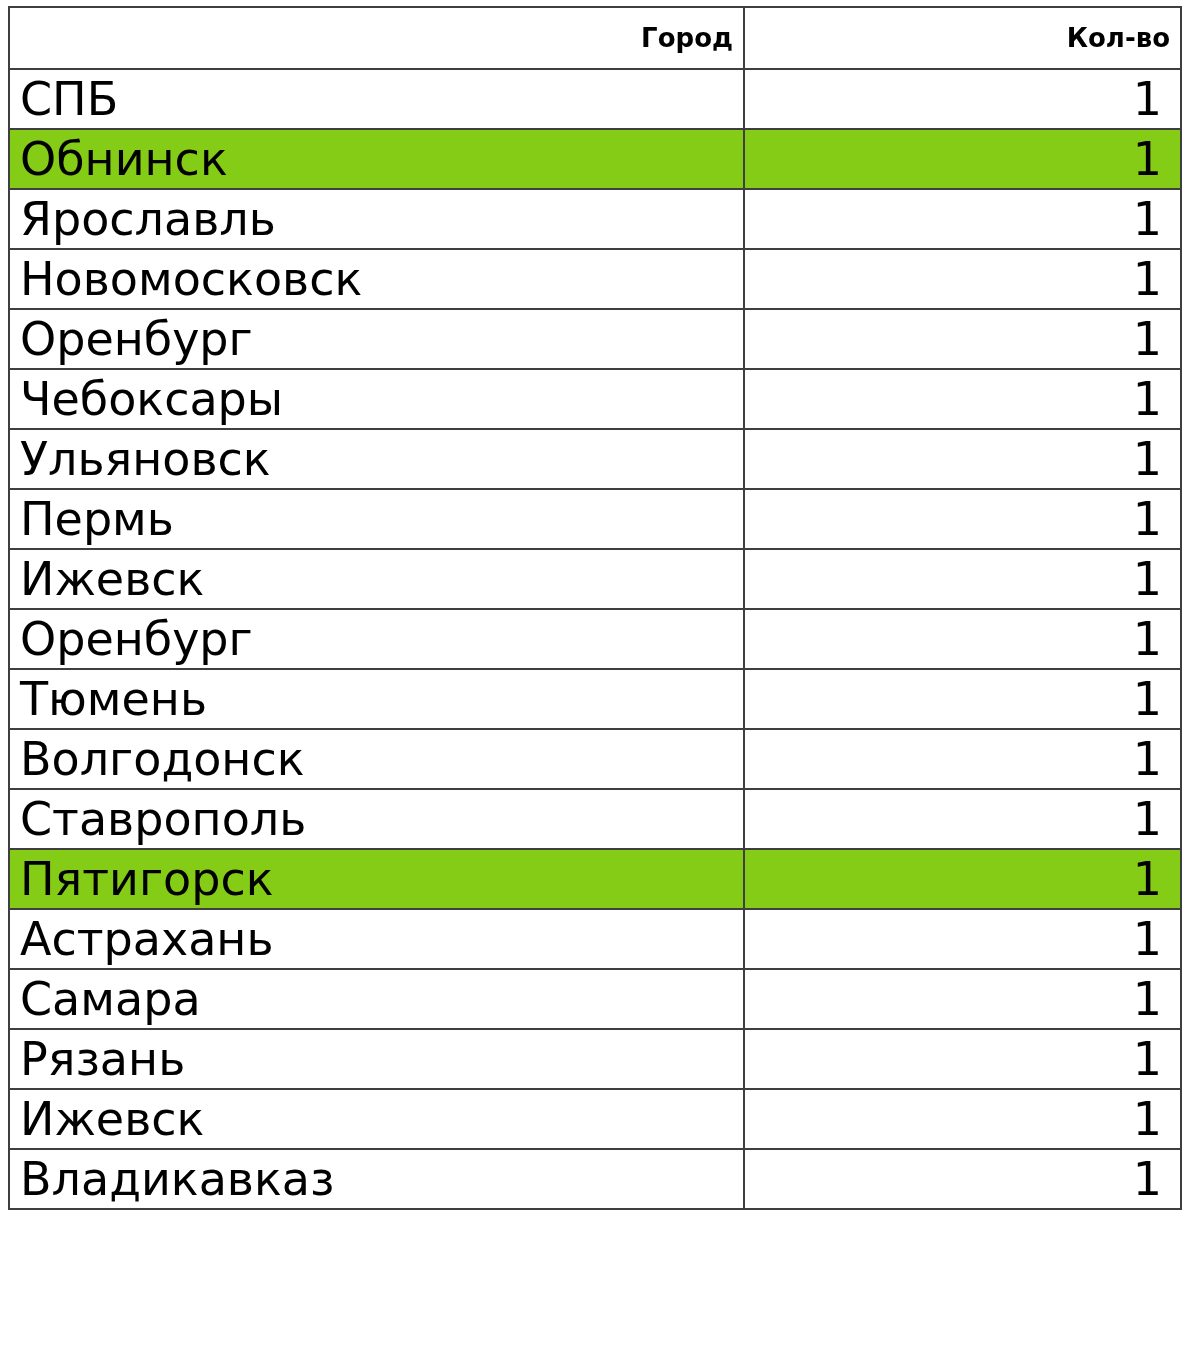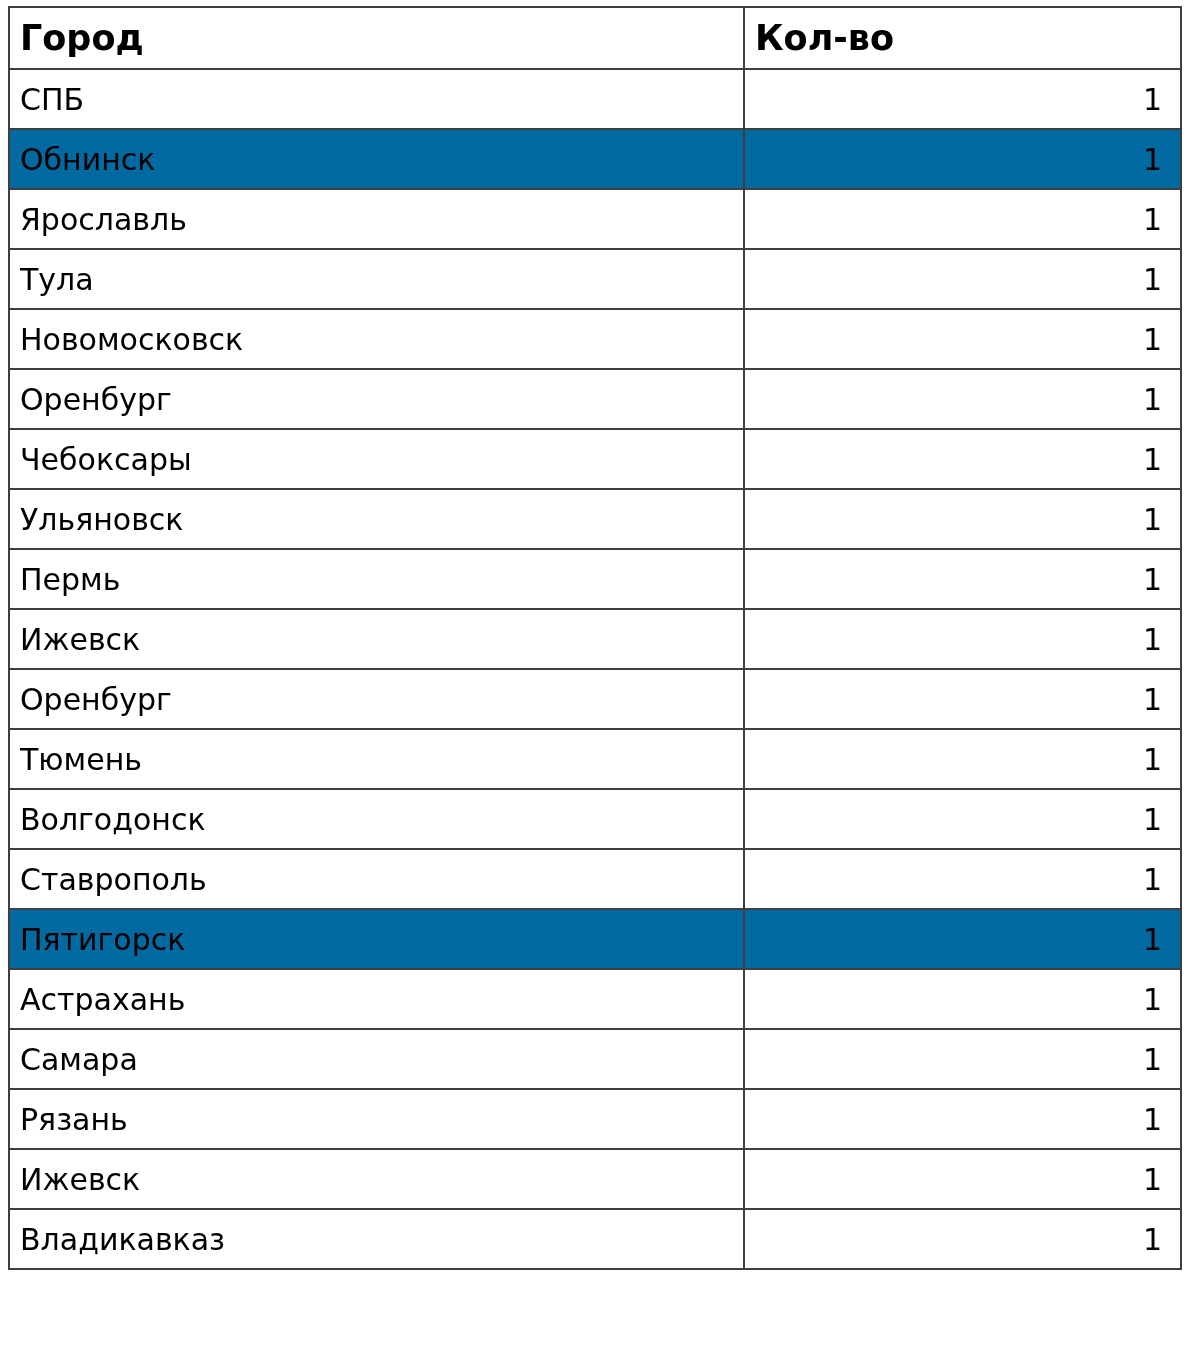--- a/index.html
+++ b/index.html
@@ -24,43 +24,43 @@
     width: 1172px;
   }
   table.city-table col.col-city { width: 735px; }
   table.city-table col.col-count { width: 437px; }
 
   table.city-table th,
   table.city-table td {
     border: 2px solid #3f3f3f;
     height: 58px;
     padding: 0 10px;
-    font-size: 30px;
+    font-size: 46px;
     line-height: 1.1;
     vertical-align: middle;
     white-space: nowrap;
     overflow: hidden;
   }
   table.city-table thead th {
     font-weight: bold;
-    text-align: left;
+    text-align: right;
     height: 60px;
-    font-size: 35px;
+    font-size: 26px;
   }
   table.city-table tbody td.city {
     text-align: left;
     font-weight: normal;
   }
   table.city-table tbody td.count {
     text-align: right;
     font-weight: normal;
     padding-right: 18px;
   }
   tr.highlight td {
-    background: #0369a1;
+    background: #84cc16;
   }
 </style>
 </head>
 <body>
 
 <div class="sheet">
   <table class="city-table">
     <colgroup>
       <col class="col-city">
       <col class="col-count">
@@ -75,24 +75,20 @@
         <tr>
           <td class="city">СПБ</td>
           <td class="count">1</td>
         </tr>
         <tr class="highlight">
           <td class="city">Обнинск</td>
           <td class="count">1</td>
         </tr>
         <tr>
           <td class="city">Ярославль</td>
-          <td class="count">1</td>
-        </tr>
-        <tr>
-          <td class="city">Тула</td>
           <td class="count">1</td>
         </tr>
         <tr>
           <td class="city">Новомосковск</td>
           <td class="count">1</td>
         </tr>
         <tr>
           <td class="city">Оренбург</td>
           <td class="count">1</td>
         </tr>

